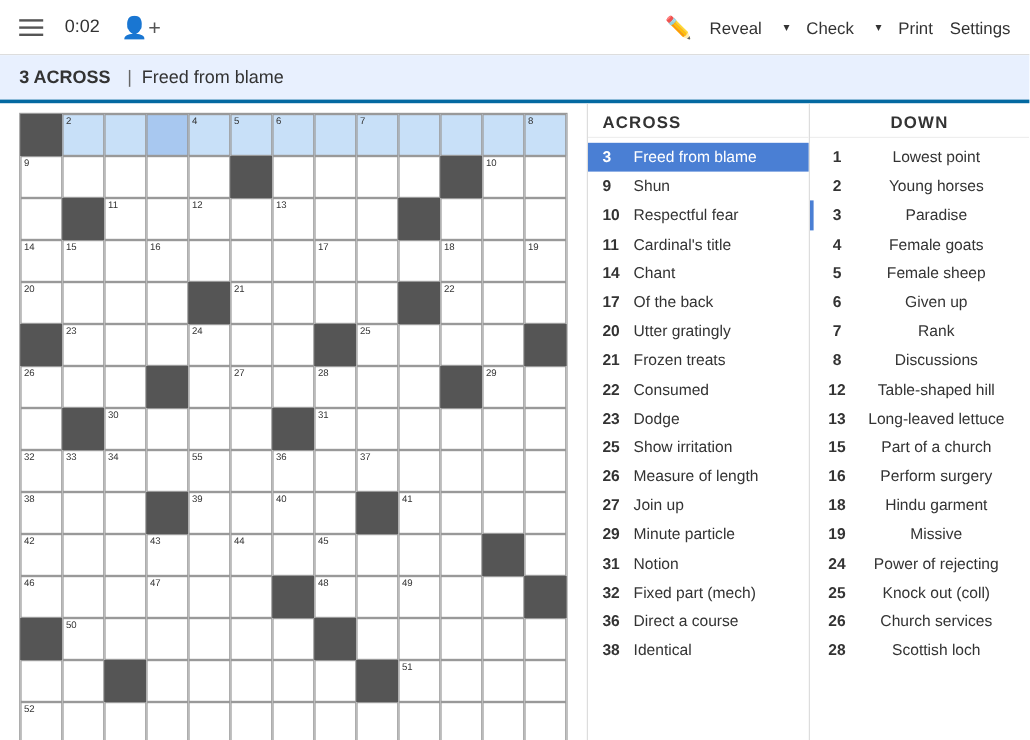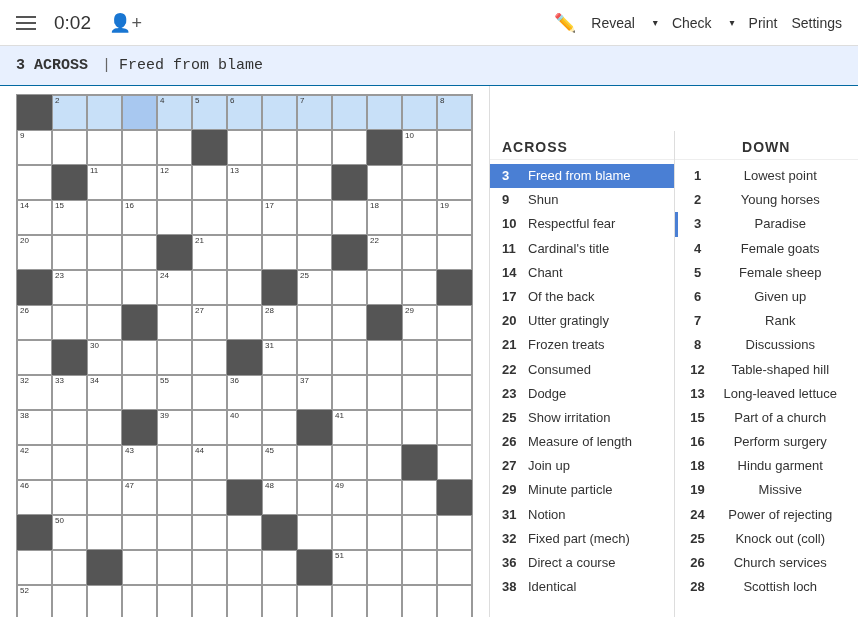--- a/index.html
+++ b/index.html
@@ -10,21 +10,21 @@
       display: flex;
       align-items: center;
       padding: 6px 16px;
       border-bottom: 1px solid #ddd;
       height: 46px;
       background: #fff;
     }
     .nav-left { display: flex; align-items: center; gap: 18px; }
     .hamburger-icon { display: flex; flex-direction: column; gap: 4px; cursor: pointer; }
     .hamburger-icon span { display: block; width: 20px; height: 2px; background: #555; }
-    .timer { font-size: 19px; color: #333; }
+    .timer { font-size: 15px; color: #333; }
     .user-icon { font-size: 18px; color: #555; cursor: pointer; }
     .nav-right { display: flex; align-items: center; gap: 14px; margin-left: auto; }
     .pencil-icon { font-size: 18px; color: #555; cursor: pointer; }
     .nav-btn {
       background: none;
       border: none;
       font-size: 14px;
       color: #333;
       cursor: pointer;
       display: flex;
@@ -32,25 +32,24 @@
       gap: 18px;
     }
     .dropdown-arrow { font-size: 10px; }
 
     
     .clue-bar {
       background: #e8f0fe;
       padding: 8px 16px;
       font-size: 15px;
       color: #333;
-      border-bottom: 1px solid #0369a1;
+      border-bottom: 3px solid #0369a1;
       height: 40px;
       display: flex;
       align-items: center;
-      font-family: Liberation Mono, monospace;
     }
     .clue-bar-number { font-weight: bold; margin-right: 6px; }
     .clue-bar-sep { margin: 0 8px; color: #666; }
 
     
     .main-content {
       display: flex;
       height: calc(617px - 46px - 40px);
       overflow: hidden;
     }
@@ -101,21 +100,20 @@
       display: flex;
       flex: 1;
       overflow: hidden;
     }
     .clues-col {
       flex: 1;
       display: flex;
       flex-direction: column;
       overflow: hidden;
       border-right: 1px solid #ddd;
-      margin-top: 45px;
     }
     .clues-col:last-child { border-right: none; text-align: center; }
     .clues-header {
       font-weight: bold;
       font-size: 14px;
       padding: 8px 12px 4px 12px;
       letter-spacing: 1px;
       color: #333;
       border-bottom: 1px solid #eee;
     }

